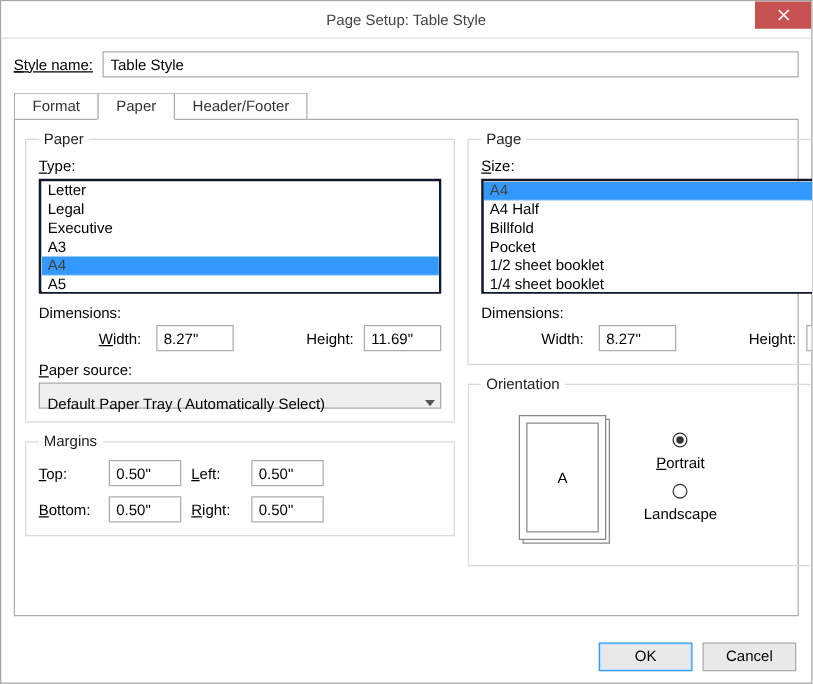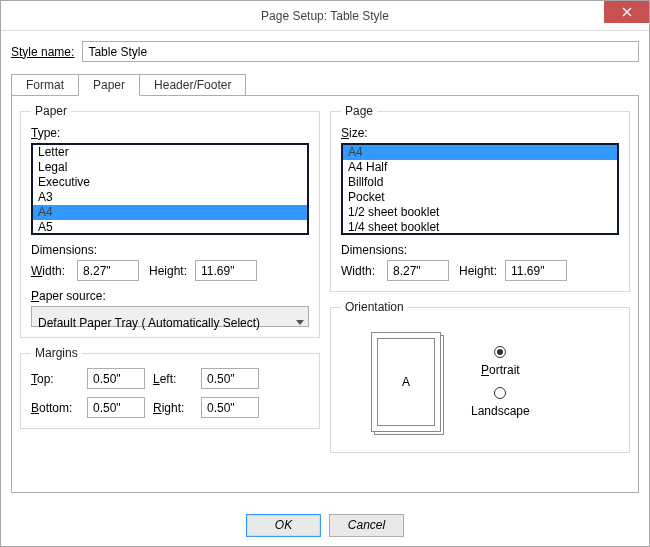--- a/index.html
+++ b/index.html
@@ -33,37 +33,37 @@
 
   .lbl { display: block; margin-bottom: 3px; }
   .underline-first::first-letter { text-decoration: underline; }
 
   .listbox { width: 100%; height: 92px; border: 2px solid #0f172a; overflow-y: scroll; background: #fff; padding: 0; }
   .listbox .item { padding: 0 5px; line-height: 15px; white-space: nowrap; cursor: default; }
   .listbox .item.selected { background: #3399ff; color: #404040; }
 
   .dim-row { display: flex; align-items: center; gap: 10px; margin-top: 2px; }
   .dim-pair { display: flex; align-items: center; gap: 6px; }
-  .dim-pair label { min-width: 40px; }
+  .dim-pair label { min-width: 40px; margin-left: 48px; }
   .wbox { width: 62px; }
 
   .select { width: 100%; height: 21px; border: 1px solid #adadad; background: #eee; display: flex; align-items: center; justify-content: space-between; padding: 12px 4px 0 6px; cursor: default; background: #efefef;}
   .select .caret { width: 0; height: 0; border-left: 4px solid transparent; border-right: 4px solid transparent; border-top: 5px solid #555; }
 
   .margins-grid { display: grid; grid-template-columns: 48px 58px 40px 58px; row-gap: 8px; column-gap: 8px; align-items: center; }
 
   .orient-wrap { display: flex; align-items: center; gap: 30px; min-height: 120px;}
   .page-preview { width: 70px; height: 100px; border: 1px solid #888; box-shadow: 3px 3px 0 -1px #fff, 3px 3px 0 0 #888; margin-left: 30px; position: relative; display:flex; align-items:center; justify-content:center; }
   .page-preview-inner { position: absolute; inset: 5px; border: 1px solid #888; display:flex; align-items:center; justify-content:center;}
   .radios { display: flex; flex-direction: column; gap: 10px; }
   .radio { display: flex; align-items: center; gap: 5px; cursor: default; flex-direction: column;}
   .radio-circle { width: 12px; height: 12px; border: 1px solid #333; border-radius: 50%; display: inline-flex; align-items: center; justify-content: center; }
   .radio-circle.checked::after { content: ""; width: 6px; height: 6px; background: #333; border-radius: 50%; }
 
-  .footer { position: absolute; bottom: 0; left: 0; right: 0; height: 42px; display: flex; justify-content: center; align-items: center; gap: 8px; padding: 0 12px; border-top: 0; font-style: italic; }
+  .footer { position: absolute; bottom: 0; left: 0; right: 0; height: 42px; display: flex; justify-content: flex-end; align-items: center; gap: 8px; padding: 0 12px; border-top: 0; }
   .btn { min-width: 75px; height: 23px; border: 1px solid #adadad; background: #e9e9e9; display: flex; align-items: center; justify-content: center; cursor: default;}
   .btn.primary { border: 1px solid #3399ff; box-shadow: inset 0 0 0 1px #bde2ff; }
 
   
   .listbox::-webkit-scrollbar { width: 17px; }
   .listbox::-webkit-scrollbar-track { background: #f0f0f0; }
   .listbox::-webkit-scrollbar-thumb { background: #cdcdcd; border: 1px solid #a9a9a9; }
   .listbox::-webkit-scrollbar-button { background: #f0f0f0; height: 17px; border: 1px solid #ddd;}
 </style>
 </head>

